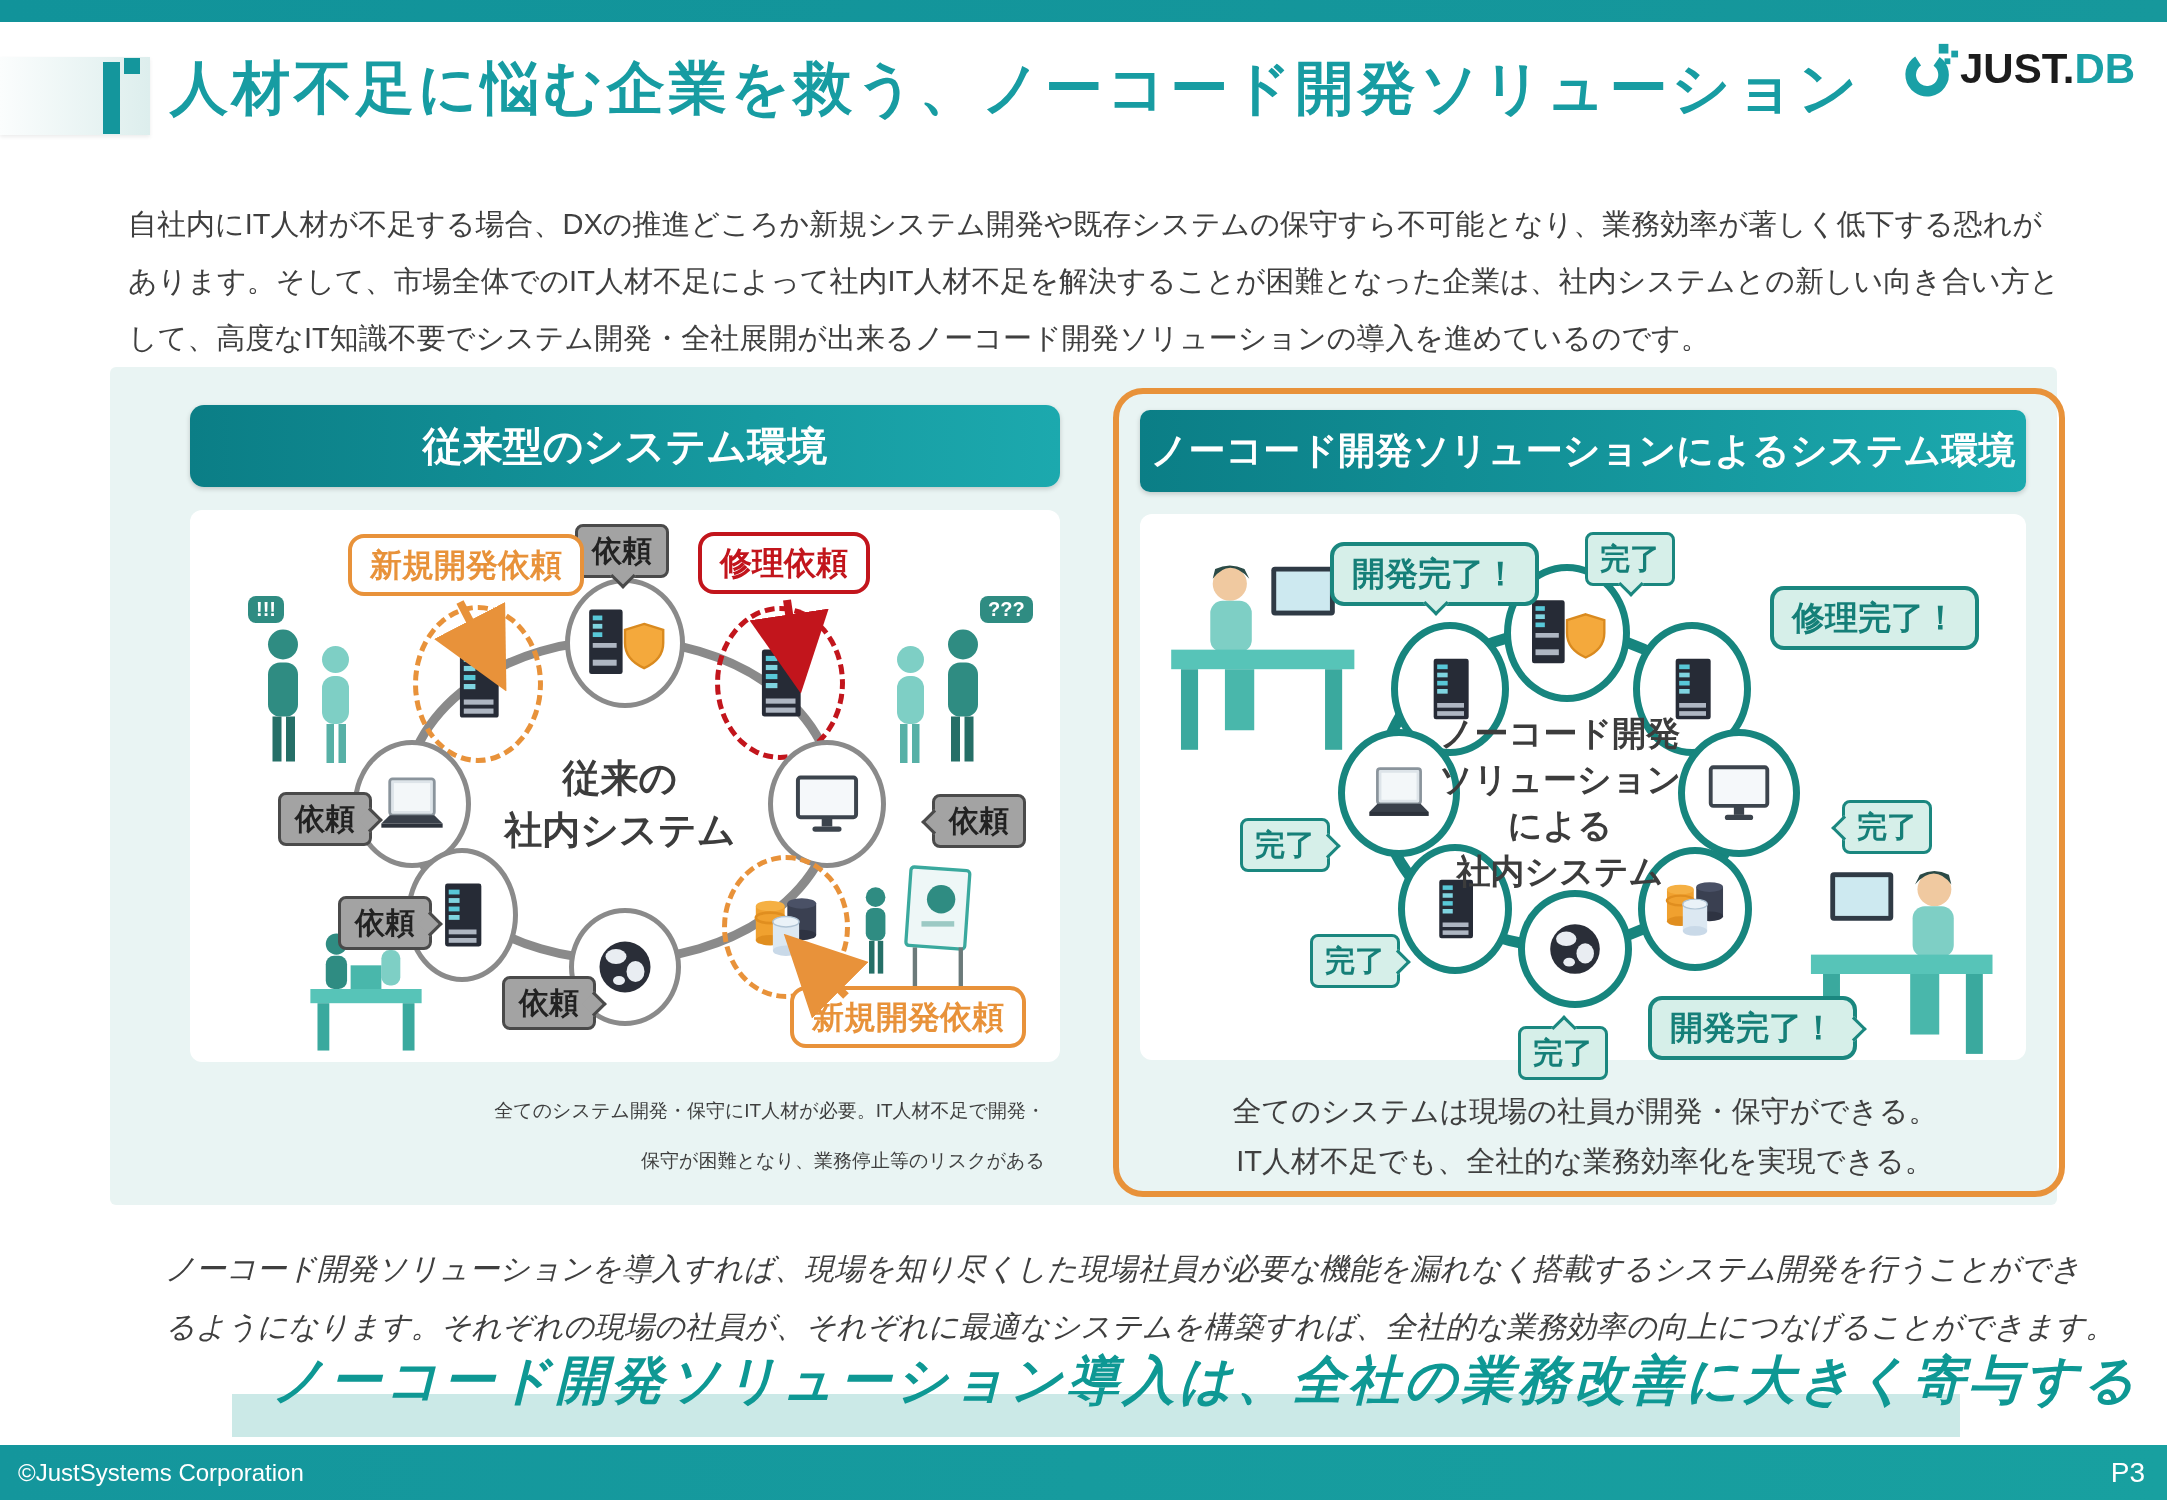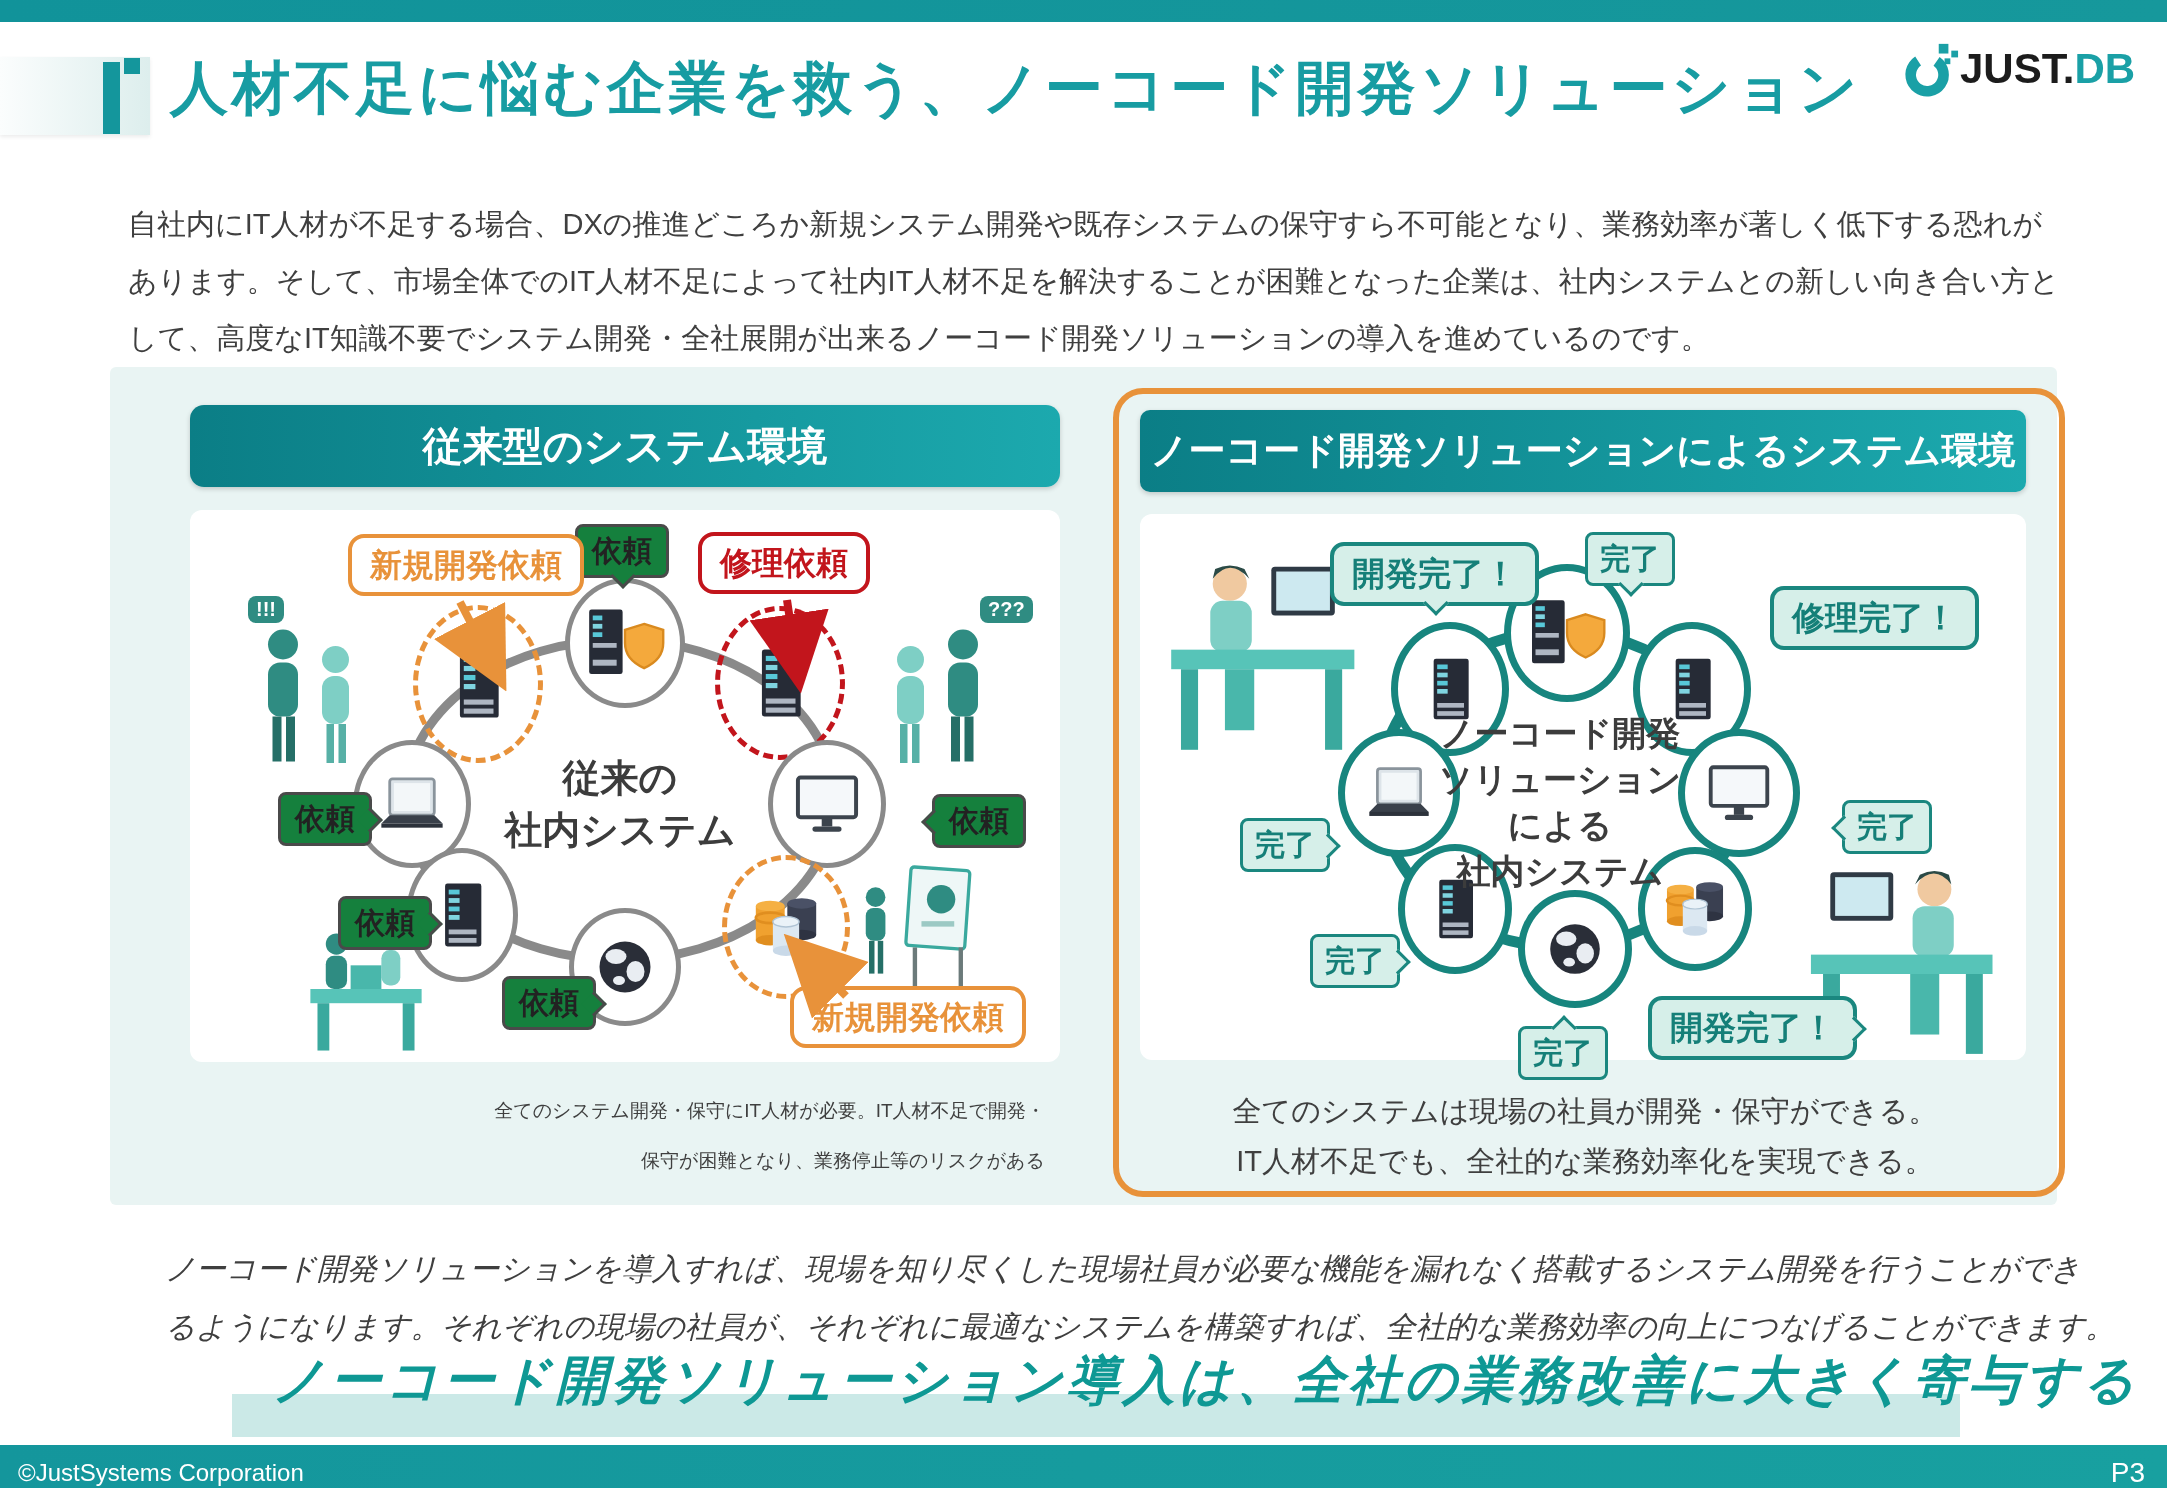--- a/index.html
+++ b/index.html
@@ -1,21 +1,21 @@
 <!DOCTYPE html>
 <html><head>
 <meta charset="utf-8">
 <style>
   html,body{margin:0;padding:0;background:#ffffff;}
   body{font-family:"Liberation Sans","DejaVu Sans",sans-serif;}
   .slide{position:relative;width:2167px;height:1500px;background:#ffffff;overflow:hidden;}
 
   
   .topbar{position:absolute;left:0;top:0;width:2167px;height:22px;background:linear-gradient(90deg,#11939a,#16989c);}
-  .footerbar{position:absolute;left:0;top:1445px;width:2167px;height:43px;background:linear-gradient(90deg,#14969c,#18a0a0);color:#ffffff;}
+  .footerbar{position:absolute;left:0;top:1445px;width:2167px;height:55px;background:linear-gradient(90deg,#14969c,#18a0a0);color:#ffffff;}
   .footer-left{position:absolute;left:18px;top:0;line-height:55px;font-size:24px;}
   .footer-right{position:absolute;right:22px;top:0;line-height:55px;font-size:28px;text-align:right;}
 
   
   .title-band{position:absolute;left:0;top:57px;width:150px;height:78px;background:linear-gradient(90deg,#fbfdfd,#ddeeed);box-shadow:0 2px 4px rgba(0,0,0,0.08);}
   .bracket-bar{position:absolute;left:103px;top:62px;width:17px;height:72px;background:#14969c;}
   .bracket-sq{position:absolute;left:124px;top:58px;width:16px;height:16px;background:#14969c;}
   .page-title{position:absolute;left:170px;top:50px;font-size:58px;font-weight:800;color:#179ca2;letter-spacing:4px;white-space:nowrap;}
 
   .logo{position:absolute;left:1902px;top:40px;display:flex;align-items:center;}
@@ -61,21 +61,21 @@
   .dash-red{border:5px dashed #c2151c;}
 
   .center-label{position:absolute;text-align:center;font-weight:800;color:#3c3c3c;z-index:3;}
   .lp-center{left:310px;top:242px;width:240px;font-size:38px;}
   .lp-center div{line-height:52px;white-space:nowrap;}
   .rp-center{left:295px;top:196px;width:250px;font-size:34px;}
   .rp-center div{line-height:46px;white-space:nowrap;}
 
   
   .bubble{position:absolute;border-radius:8px;font-weight:700;text-align:center;z-index:4;}
-  .bubble-gray{--bcol:#4a4a4a;background:#15803d;border:3px solid #4a4a4a;color:#222222;font-size:30px;padding:6px 14px;line-height:36px;}
+  .bubble-gray{--bcol:#4a4a4a;background:#a3a3a3;border:3px solid #4a4a4a;color:#222222;font-size:30px;padding:6px 14px;line-height:36px;}
   .bubble-teal{--bcol:#1a877f;background:#d6efe9;border:3px solid #1a877f;color:#157f78;font-size:30px;padding:6px 12px;line-height:36px;margin-top:12px;}
   .callout{position:absolute;border-radius:16px;font-weight:800;text-align:center;z-index:5;white-space:nowrap;}
   .callout-orange{background:#ffffff;border:4px solid #e8923a;color:#e8923a;font-size:32px;padding:8px 18px;line-height:38px;}
   .callout-red{background:#ffffff;border:4px solid #c2151c;color:#c2151c;font-size:32px;padding:8px 18px;line-height:38px;}
   .callout-teal{--bcol:#1a877f;background:#d6efe9;border:4px solid #1a877f;color:#157f78;font-size:33px;padding:8px 18px;line-height:40px;border-radius:14px;}
 
   .tail-down::after,.tail-up::after,.tail-left::after,.tail-right::after{
     content:"";position:absolute;width:15px;height:15px;background:inherit;}
   .tail-down::after{left:50%;bottom:-10px;margin-left:-8px;border-right:3px solid var(--bcol);border-bottom:3px solid var(--bcol);transform:rotate(45deg);}
   .tail-up::after{left:50%;top:-10px;margin-left:-8px;border-left:3px solid var(--bcol);border-top:3px solid var(--bcol);transform:rotate(45deg);}

